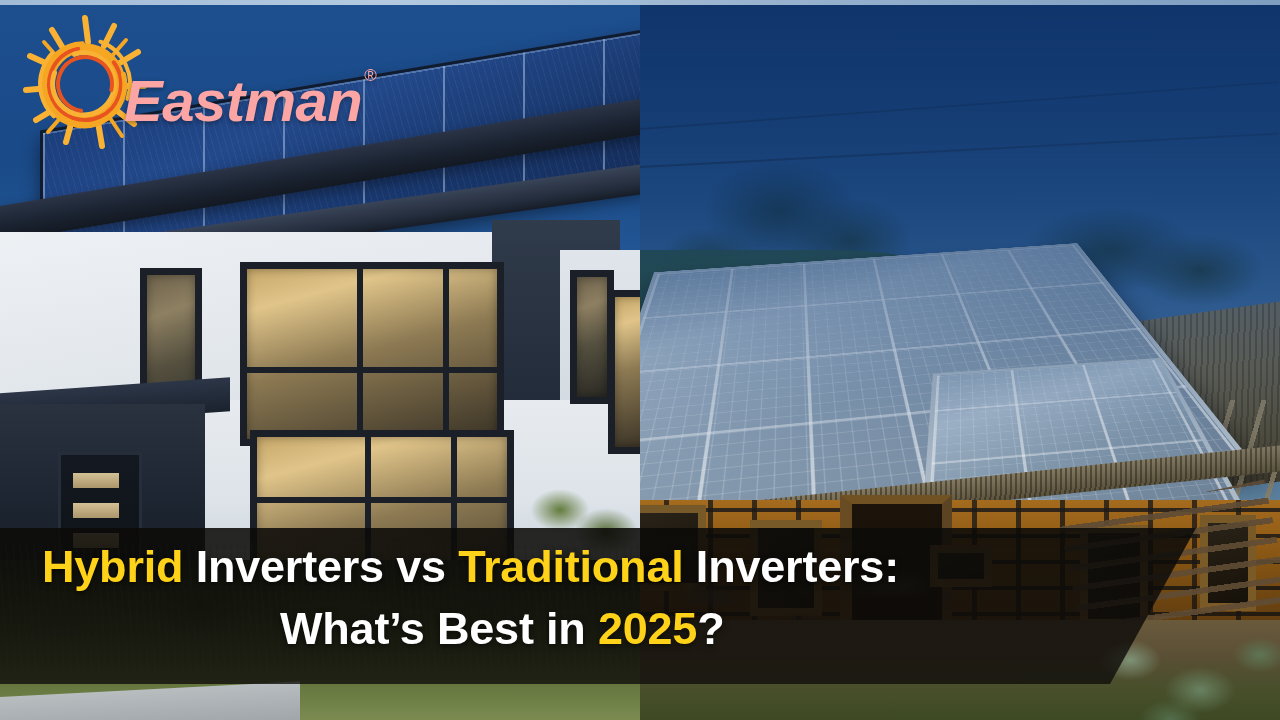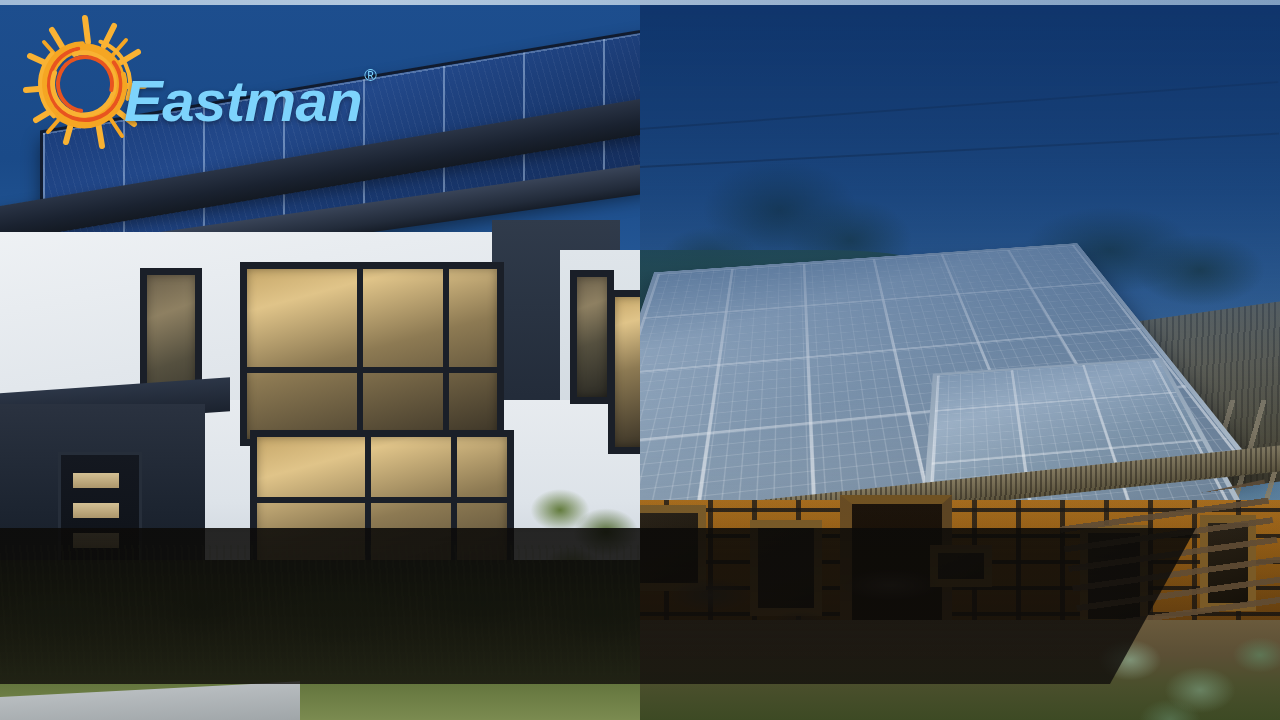--- a/index.html
+++ b/index.html
@@ -243,21 +243,21 @@
     position:absolute; inset:0;
     background: linear-gradient(180deg, rgba(14,50,104,.92) 0%, rgba(18,56,110,.80) 18%, rgba(22,62,116,.55) 34%, rgba(26,66,120,.26) 50%, rgba(26,66,120,.08) 64%, rgba(26,66,120,0) 76%);
   }
 
   
   .logo { position:absolute; left:22px; top:12px; z-index:30; display:flex; align-items:center; }
   .sun-wrap { position:relative; width:126px; height:140px; }
   .brand {
     position:relative;
     margin-left:-24px;
-    color:#7dd3fc;
+    color:#fca5a5;
     font-weight:700;
     font-style: italic;
     font-size:58px;
     letter-spacing:-0.5px;
     line-height:1;
     text-shadow: 0 2px 5px rgba(0,0,0,.35);
     padding-top: 38px;
   }
   .brand .reg {
     font-size:17px; font-style:normal; vertical-align: super;
@@ -399,14 +399,22 @@
           <circle cx="63" cy="72" r="27" stroke="#E8541F" stroke-width="4" stroke-dasharray="100 40" transform="rotate(160 63 72)"></circle>
           <circle cx="63" cy="72" r="45" stroke="#F9B233" stroke-width="4" stroke-dasharray="70 90" transform="rotate(-70 63 72)"></circle>
         </g>
       </svg>
     </div>
     <div class="brand"><span>Eastman</span><span class="reg">®</span></div>
   </div>
 
   <div class="band"></div>
 
+  <div class="title-block">
+    <div class="tline tline1">
+      <span class="hl">Hybrid</span><span> Inverters vs </span><span class="hl">Traditional</span><span> Inverters:</span>
+    </div>
+    <div class="tline tline2">
+      <span>What’s Best in </span><span class="hl">2025</span><span>?</span>
+    </div>
+  </div>
 
 </div>
 
 </body></html>

